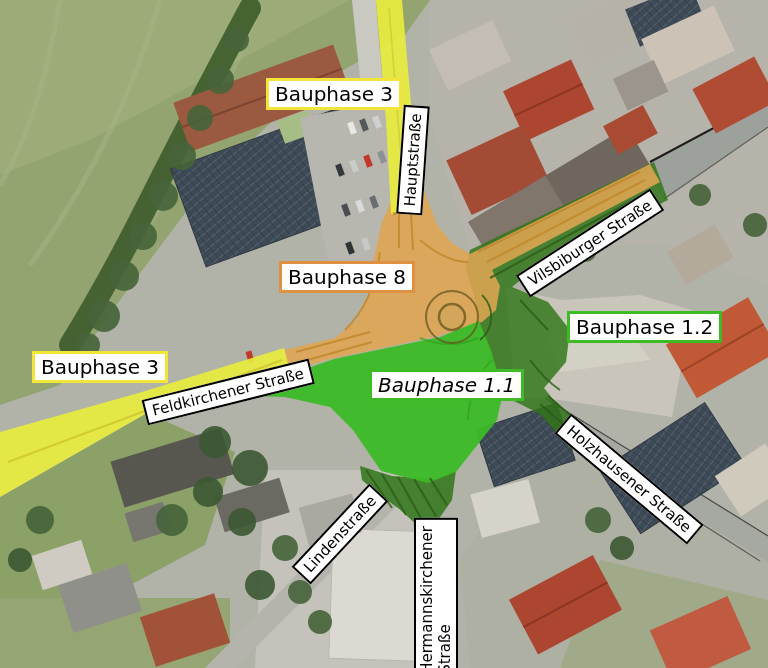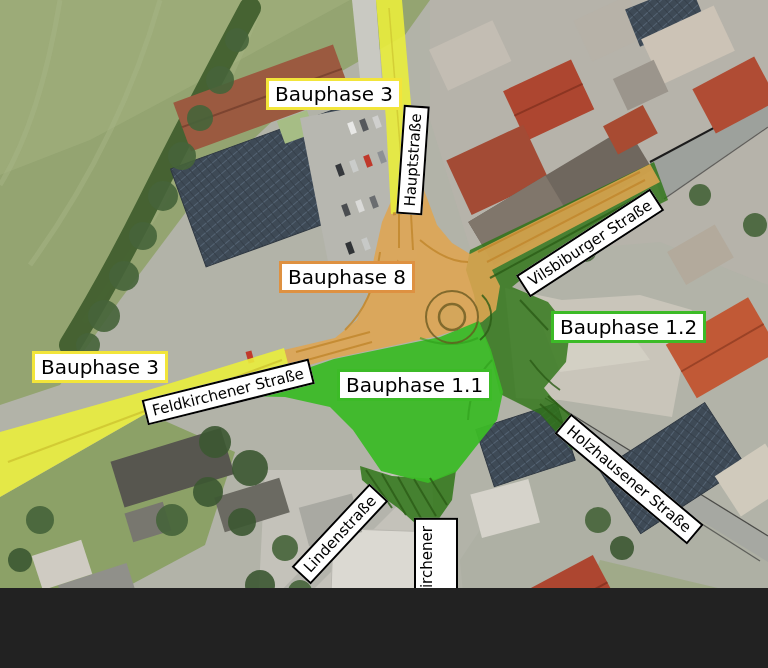--- a/index.html
+++ b/index.html
@@ -1,35 +1,35 @@
 <!DOCTYPE html>
 <html><head>
 <meta charset="utf-8">
 <style>
   html,body{margin:0;padding:0;background:#222;}
   #stage{
-    position:relative;width:768px;height:588px;overflow:hidden;
+    position:relative;width:768px;height:668px;overflow:hidden;
     font-family:"DejaVu Sans","Liberation Sans",sans-serif;
     background:#aab3a0;
   }
   #stage svg{position:absolute;left:0;top:0;display:block;}
   .maplabel{
     position:absolute;background:#ffffff;color:#000;white-space:nowrap;
     box-sizing:border-box;line-height:1.2;
   }
   .phase{font-size:20px;padding:1px 6px;}
   .street{font-size:15px;padding:2px 6px;border:2px solid #000;}
   .b-yellow{border:3px solid #f2e53a;}
   .b-orange{border:3px solid #de9141;}
-  .b-green{border:3px solid #3cbb27;}
+  .b-green{border:3px solid #3cbb27;margin-left:16px;}
   .rot{transform-origin:center center;}
   #lbl-b3top{left:266px;top:78px;}
   #lbl-b2{left:279px;top:261px;}
   #lbl-b12{left:551px;top:311px;}
-  #lbl-b11{left:337px;top:369px;}
+  #lbl-b11{left:353px;top:369px;font-style:italic;}
   #lbl-b3left{left:32px;top:351px;}
   #lbl-haupt{left:413px;top:160px;transform:translate(-50%,-50%) rotate(-86deg);}
   #lbl-vils{left:590px;top:243px;transform:translate(-50%,-50%) rotate(-33deg);}
   #lbl-feld{left:228px;top:392px;transform:translate(-50%,-50%) rotate(-14deg);}
   #lbl-holz{left:629px;top:479px;transform:translate(-50%,-50%) rotate(40deg);}
   #lbl-linden{left:340px;top:534px;transform:translate(-50%,-50%) rotate(-47deg);}
   #lbl-herm{left:436px;top:600px;transform:translate(-50%,-50%) rotate(-90deg);}
   #lbl-herm span{display:block;}
 </style>
 </head>

